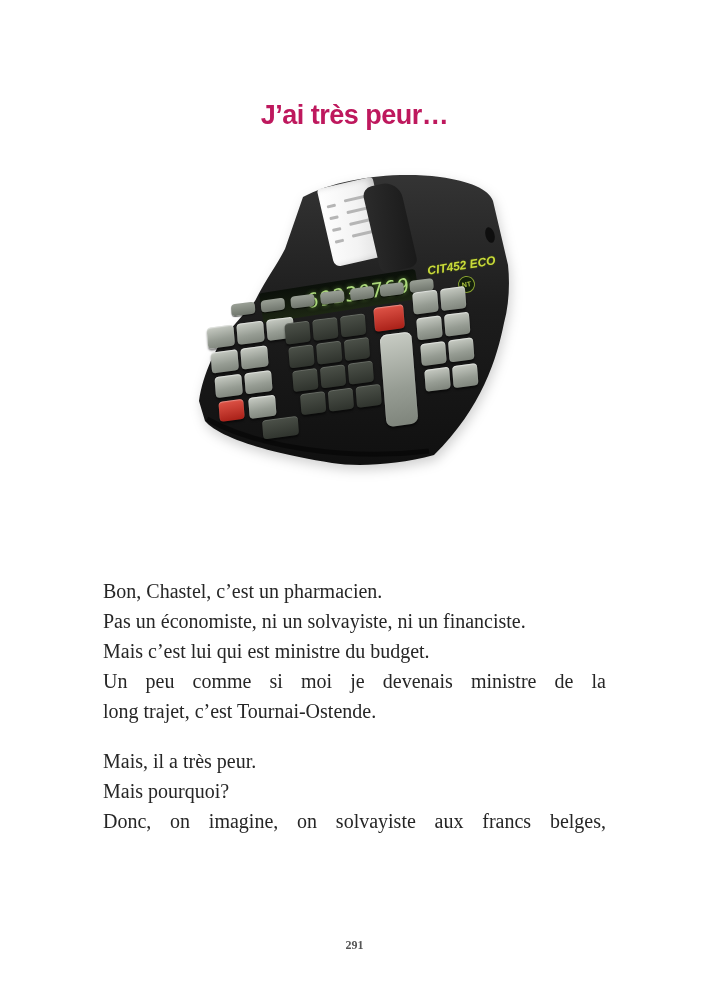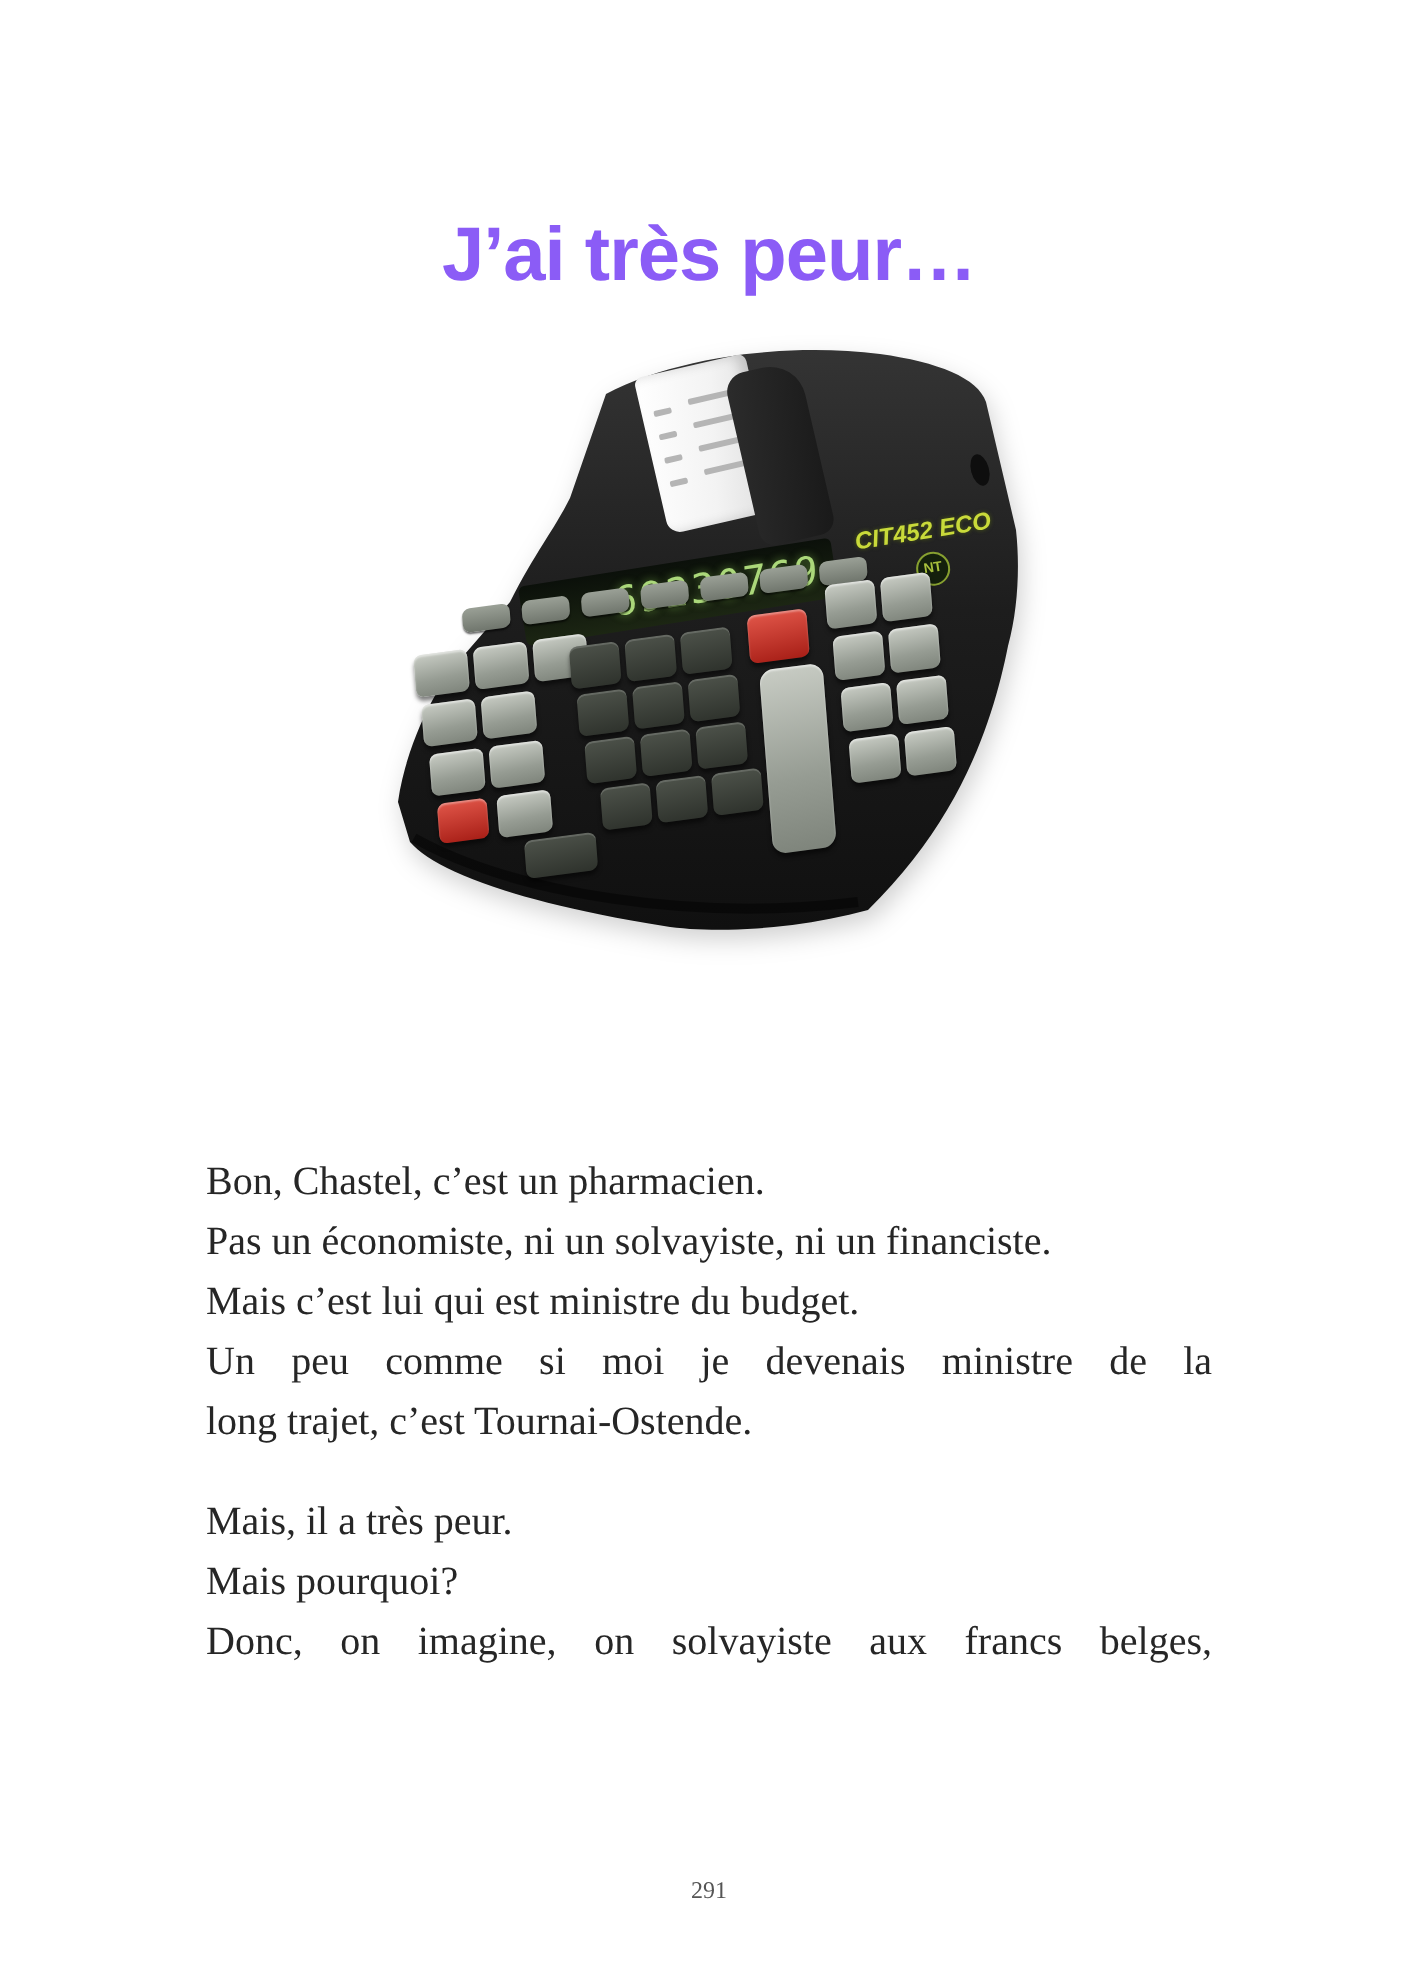--- a/index.html
+++ b/index.html
@@ -1,22 +1,22 @@
 <!DOCTYPE html>
 <html><head>
 <meta charset="utf-8">
 <style>
   html,body{margin:0;padding:0;background:#fff;}
   .page{position:relative;width:709px;height:992px;background:#ffffff;overflow:hidden;
         font-family:"Liberation Serif",serif;}
 
   
   .title{position:absolute;top:82px;left:0;right:0;text-align:center;
-         font-family:"Liberation Sans",sans-serif;font-weight:700;font-size:38px;
-         color:#8b5cf6;letter-spacing:-0.5px;}
+         font-family:"Liberation Sans",sans-serif;font-weight:700;font-size:27px;
+         color:#be185d;letter-spacing:-0.5px;}
 
   
   .photo{position:absolute;left:197px;top:173px;width:316px;height:292px;}
   .calc-svg{position:absolute;left:0;top:0;filter:drop-shadow(2px 5px 6px rgba(0,0,0,0.18));}
 
   .paper{position:absolute;left:128px;top:9px;width:57px;height:80px;
          transform:rotate(-13deg);border-radius:4px 4px 7px 7px;
          background:linear-gradient(100deg,#ffffff 0%,#f3f3f3 55%,#dcdcdc 100%);
          box-shadow:inset -4px 0 6px rgba(0,0,0,0.15);}
   .pr-row{position:absolute;height:3px;background:#b5b5b5;border-radius:1px;}
@@ -50,21 +50,21 @@
 
   
   .body-text{position:absolute;left:103px;top:556px;width:503px;
              font-size:20px;line-height:30px;color:#262626;}
   .line{height:30px;white-space:nowrap;}
   .line.stretch{white-space:normal;text-align:justify;text-align-last:justify;}
   .line.pgap{margin-top:20px;}
 
   
   .page-number{position:absolute;top:938px;left:0;right:0;text-align:center;
-               font-size:12px;color:#555;}
+               font-size:12px;color:#555;font-weight:bold;}
 </style>
 </head>
 <body>
 
 <div class="page">
 
   <h1 class="title">J’ai très peur…</h1>
 
   <div class="photo">
     <svg class="calc-svg" width="316" height="292" viewBox="0 0 316 292">

